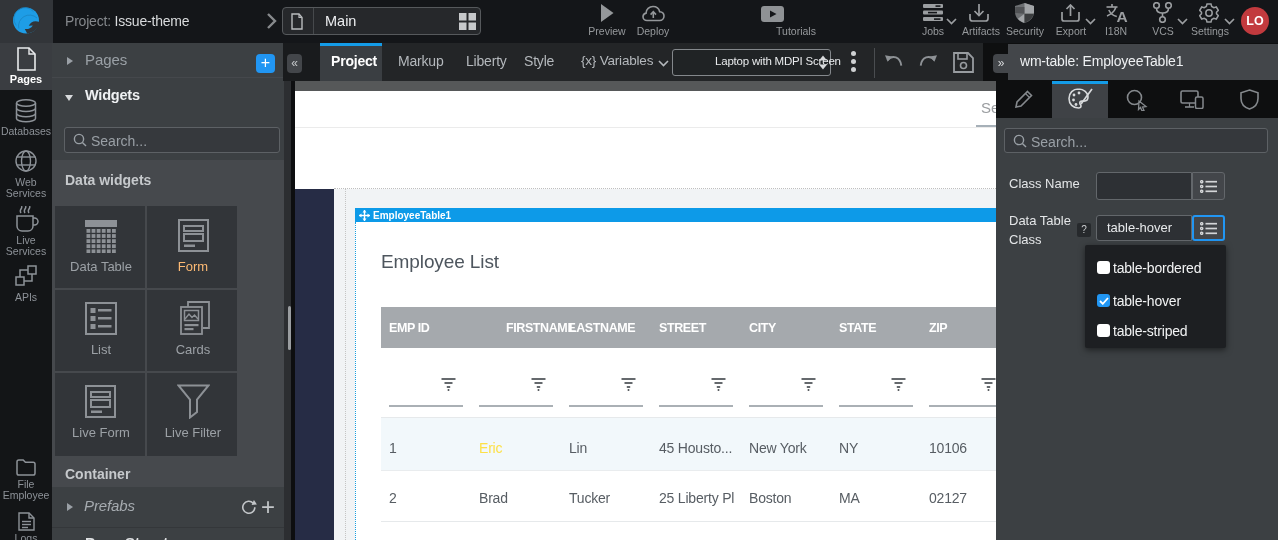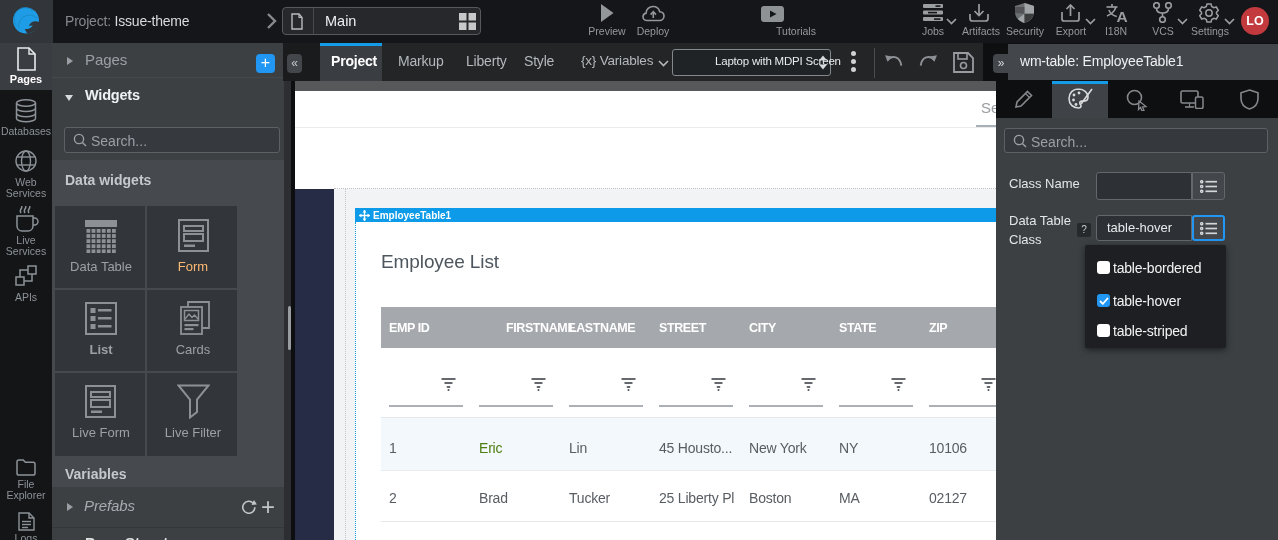--- a/index.html
+++ b/index.html
@@ -188,21 +188,21 @@
         <path d="M5 13 L5 6 L13 6"></path>
         <path d="M17 10 L17 17 L9 17"></path>
       </g>
     </svg>
   <div class="abs" style="left:26px;top:291px;transform:translateX(-50%);font-size:10.5px;color:#8d9298;">APIs</div>
 
   <svg class="abs" style="left:16px;top:459px;" width="20" height="17" viewBox="0 0 20 17">
       <path d="M1 2.8 C1 1.8 1.8 1 2.8 1 L7.2 1 L9.4 3.2 L17.2 3.2 C18.2 3.2 19 4 19 5 L19 14.2 C19 15.2 18.2 16 17.2 16 L2.8 16 C1.8 16 1 15.2 1 14.2 Z" fill="none" stroke="#8d9298" stroke-width="1.5"></path>
     </svg>
   <div class="abs" style="left:26px;top:478px;transform:translateX(-50%);font-size:10.5px;color:#8d9298;">File</div>
-  <div class="abs" style="left:26px;top:489px;transform:translateX(-50%);font-size:10.5px;color:#8d9298;">Explorer</div>
+  <div class="abs" style="left:26px;top:489px;transform:translateX(-50%);font-size:10.5px;color:#8d9298;">Employee</div>
 
   <svg class="abs" style="left:18px;top:512px;" width="17" height="19" viewBox="0 0 17 19">
       <g fill="none" stroke="#8d9298" stroke-width="1.4">
         <path d="M1 1 L11 1 L16 6 L16 18 L1 18 Z"></path>
         <path d="M11 1 L11 6 L16 6"></path>
         <path d="M4 9.5 L13 9.5"></path>
         <path d="M4 12.5 L13 12.5"></path>
         <path d="M4 15.5 L10 15.5"></path>
       </g>
     </svg>
@@ -291,21 +291,21 @@
         </g>
         <g fill="#8d9196">
           <rect x="5.5" y="6" width="5" height="5"></rect>
           <rect x="13" y="7" width="13.5" height="2.5"></rect>
           <rect x="5.5" y="14" width="5" height="5"></rect>
           <rect x="13" y="15" width="13.5" height="2.5"></rect>
           <rect x="5.5" y="22" width="5" height="5"></rect>
           <rect x="13" y="23" width="13.5" height="2.5"></rect>
         </g>
       </svg>
-    <div class="abs" style="left:49px;top:299px;transform:translateX(-50%);font-size:13px;color:#9ca1a6;font-weight:bold;">List</div>
+    <div class="abs" style="left:49px;top:299px;transform:translateX(-50%);font-size:13px;color:#9ca1a6;">List</div>
 
     <svg class="abs" style="left:128px;top:258px;" width="30" height="34" viewBox="0 0 30 34">
         <g fill="none" stroke="#8d9196" stroke-width="1.8">
           <path d="M8 6 L8 1 L29 1 L29 27 L23 27"></path>
           <rect x="1" y="6" width="21" height="27"></rect>
         </g>
         <rect x="4.5" y="9.5" width="14" height="10" fill="none" stroke="#8d9196" stroke-width="1.5"></rect>
         <path d="M5 18 L9 13 L12 16.5 L14.5 14 L18 18" fill="none" stroke="#8d9196" stroke-width="1.4"></path>
         <rect x="4.5" y="23" width="14" height="2.2" fill="#8d9196"></rect>
         <rect x="4.5" y="27" width="9" height="2.2" fill="#8d9196"></rect>
@@ -321,21 +321,21 @@
         <rect x="6" y="25.5" width="11" height="2.5" fill="#8d9196"></rect>
       </svg>
     <div class="abs" style="left:49px;top:382px;transform:translateX(-50%);font-size:13px;color:#9ca1a6;">Live Form</div>
 
     <svg class="abs" style="left:125px;top:341px;" width="33" height="35" viewBox="0 0 33 35">
         <path d="M1.5 1.5 L31.5 1.5 L20 15.5 L20 28 L13 33.5 L13 15.5 Z" fill="none" stroke="#8d9196" stroke-width="2"></path>
       </svg>
     <div class="abs" style="left:141px;top:382px;transform:translateX(-50%);font-size:13px;color:#9ca1a6;">Live Filter</div>
   </div>
 
-  <div class="abs" style="left:13px;top:423px;font-size:14px;font-weight:700;color:#c6c9cc;">Variables</div>
+  <div class="abs" style="left:13px;top:423px;font-size:14px;font-weight:700;color:#c6c9cc;">Container</div>
 
   <div class="abs" style="left:0;top:444px;width:239px;height:41px;background:#3c4043;border-bottom:1px solid #34373a;"></div>
   <svg class="abs" style="left:14px;top:459px;" width="8" height="10" viewBox="0 0 8 10">
       <path d="M1 1 L7 5 L1 9 Z" fill="#9aa0a6"></path>
     </svg>
   <div class="abs" style="left:32px;top:454px;font-size:15px;letter-spacing:-0.1px;color:#a6abb0;font-style:italic;">Prefabs</div>
   <svg class="abs" style="left:188px;top:456px;" width="17" height="17" viewBox="0 0 17 17">
       <path d="M13.2 4.2 A6 6 0 1 0 14.8 8.3" fill="none" stroke="#c3c6c9" stroke-width="1.6"></path>
       <path d="M11.6 5.9 L16.9 5.4 L13.9 0.9 Z" fill="#c3c6c9"></path>
     </svg>
@@ -488,21 +488,21 @@
   <div class="abs" style="left:479px;top:405px;width:74px;height:1.5px;background:#aab0b5;"></div>
   <div class="abs" style="left:569px;top:405px;width:74px;height:1.5px;background:#aab0b5;"></div>
   <div class="abs" style="left:659px;top:405px;width:74px;height:1.5px;background:#aab0b5;"></div>
   <div class="abs" style="left:749px;top:405px;width:74px;height:1.5px;background:#aab0b5;"></div>
   <div class="abs" style="left:839px;top:405px;width:74px;height:1.5px;background:#aab0b5;"></div>
   <div class="abs" style="left:929px;top:405px;width:67px;height:1.5px;background:#aab0b5;"></div>
 
   <div class="abs" style="left:381px;top:417px;width:615px;height:1px;background:#e6e9eb;"></div>
   <div class="abs" style="left:381px;top:418px;width:615px;height:52px;background:#f2f8fb;"></div>
   <div class="abs" style="left:389px;top:440px;font-size:14px;letter-spacing:-0.2px;color:#575d63;">1</div>
-  <div class="abs" style="left:479px;top:440px;font-size:14px;letter-spacing:-0.2px;color:#4d7c0f;">Eric</div>
+  <div class="abs" style="left:479px;top:440px;font-size:14px;letter-spacing:-0.2px;color:#fde047;">Eric</div>
   <div class="abs" style="left:569px;top:440px;font-size:14px;letter-spacing:-0.2px;color:#575d63;">Lin</div>
   <div class="abs" style="left:659px;top:440px;font-size:14px;letter-spacing:-0.2px;color:#575d63;">45 Housto...</div>
   <div class="abs" style="left:749px;top:440px;font-size:14px;letter-spacing:-0.2px;color:#575d63;">New York</div>
   <div class="abs" style="left:839px;top:440px;font-size:14px;letter-spacing:-0.2px;color:#575d63;">NY</div>
   <div class="abs" style="left:929px;top:440px;font-size:14px;letter-spacing:-0.2px;color:#575d63;">10106</div>
   <div class="abs" style="left:381px;top:470px;width:615px;height:1px;background:#e9ecee;"></div>
   <div class="abs" style="left:389px;top:490px;font-size:14px;letter-spacing:-0.2px;color:#575d63;">2</div>
   <div class="abs" style="left:479px;top:490px;font-size:14px;letter-spacing:-0.2px;color:#575d63;">Brad</div>
   <div class="abs" style="left:569px;top:490px;font-size:14px;letter-spacing:-0.2px;color:#575d63;">Tucker</div>
   <div class="abs" style="left:659px;top:490px;font-size:14px;letter-spacing:-0.2px;color:#575d63;">25 Liberty Pl</div>

